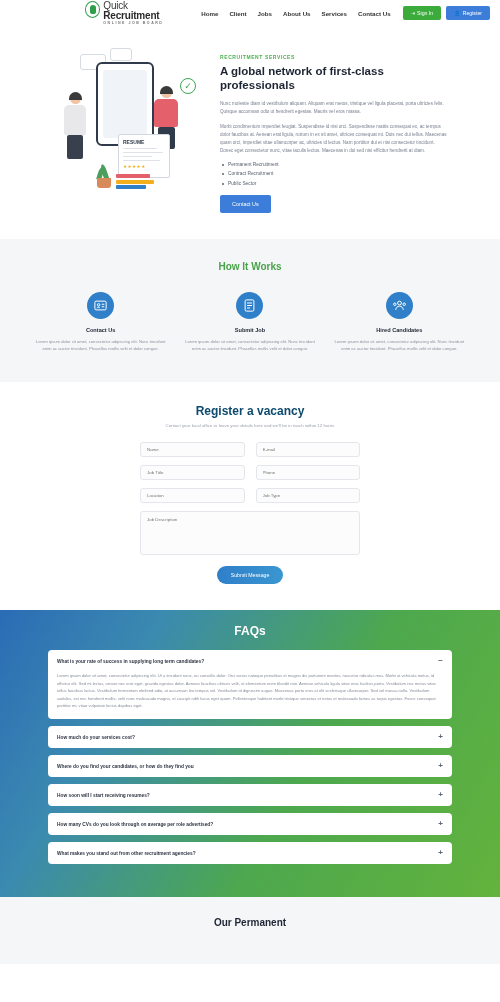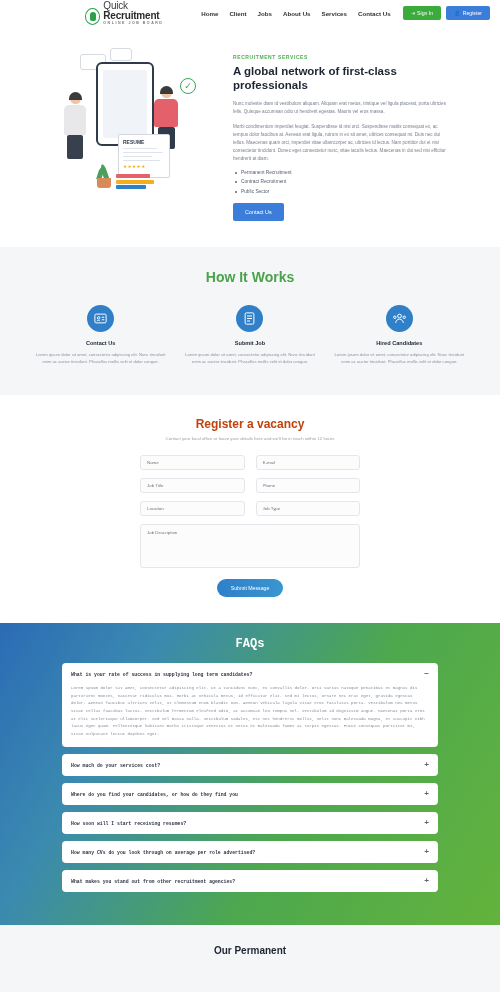--- a/index.html
+++ b/index.html
@@ -14,21 +14,21 @@
   .page { width: 500px; position: relative; overflow: hidden; }
 
   
   .header {
     height: 26px;
     background: #ffffff;
     display: flex;
     align-items: center;
     padding: 0 10px;
   }
-  .brand { display: flex; align-items: flex-end; gap: 3px; margin-left: 75px; }
+  .brand { display: flex; align-items: flex-start; gap: 3px; margin-left: 75px; }
   .brand-logo {
     width: 17px; height: 17px; border-radius: 50%;
     background: #ffffff;
     border: 1.6px solid #2e9e49;
     position: relative;
     display: flex; align-items: center; justify-content: center;
   }
   .brand-logo::after {
     content: "";
     width: 6px; height: 9px;
@@ -76,21 +76,21 @@
     padding: 0 52px;
   }
   .hero-title { color: #fff; font-size: 13px; font-weight: bold; }
   .crumb { font-size: 5.4px; color: #e8e8e8; display: flex; gap: 3px; }
   .crumb a { color: #e8e8e8; text-decoration: none; }
   .crumb .cur { color: #7ac943; }
 
   
   .intro { display: flex; padding: 22px 52px 26px 52px; gap: 18px; align-items: flex-start; }
   .intro-art { width: 150px; flex-shrink: 0; position: relative; height: 140px; }
-  .intro-copy { flex: 1; padding-top: 6px; margin-left: 13px; }
+  .intro-copy { flex: 1; padding-top: 6px; }
   .eyebrow {
     font-size: 5px; color: #4caf50; font-weight: bold;
     letter-spacing: .6px; margin-bottom: 4px;
   }
   .intro-h {
     font-size: 11.5px; font-weight: bold; color: #1d2533;
     line-height: 1.25; margin-bottom: 7px;
   }
   .intro-p {
     font-size: 4.6px; color: #7b8190; line-height: 1.75; margin-bottom: 7px;
@@ -162,36 +162,36 @@
   }
   .art-pot { position: absolute; bottom: 0; left: 3px; width: 14px; height: 10px; background: #d98a5a; border-radius: 0 0 3px 3px; }
   .art-leaf { position: absolute; bottom: 8px; left: 8px; width: 5px; height: 16px; background: #4c9e5c; border-radius: 50% 50% 0 0; transform: rotate(-18deg); }
   .art-leaf.r { transform: rotate(18deg); left: 4px; height: 13px; }
   .art-books { position: absolute; left: 64px; bottom: 0; width: 40px; height: 14px; }
   .art-book { height: 4px; border-radius: 1px; margin-bottom: 1.5px; }
 
   
   .how { background: #f5f6f8; padding: 22px 32px 30px; }
   .how-title {
-    text-align: center; font-size: 14px; font-weight: bold;
+    text-align: center; font-size: 10px; font-weight: bold;
     color: #4aa34a; margin-bottom: 20px;
   }
   .how-grid { display: flex; justify-content: space-between; gap: 12px; }
   .how-card { flex: 1; text-align: center; }
   .how-ico {
     width: 27px; height: 27px; border-radius: 50%; background: #2f7fc9;
     margin: 0 auto 8px; display: flex; align-items: center; justify-content: center;
   }
   .how-ico svg { width: 15px; height: 15px; }
   .how-h { font-size: 5.6px; font-weight: bold; color: #1d2533; margin-bottom: 5px; }
   .how-p { font-size: 4.2px; color: #8d93a0; line-height: 1.7; }
 
   
   .reg { background: #fff; padding: 22px 0 26px; }
-  .reg-title { text-align: center; font-size: 12px; font-weight: bold; color: #c2410c; }
+  .reg-title { text-align: center; font-size: 12px; font-weight: bold; color: #0c4a6e; }
   .reg-sub { text-align: center; font-size: 4.4px; color: #9aa0ad; margin-top: 5px; margin-bottom: 14px; }
   .reg-form { width: 220px; margin: 0 auto; }
   .reg-row { display: flex; gap: 11px; margin-bottom: 8px; }
   .reg-row input {
     flex: 1; width: 100%; height: 15px; border: 1px solid #e3e6eb;
     border-radius: 3px; background: #fcfcfd; padding: 0 6px;
     font-size: 4.4px; color: #6b7280; font-family: inherit; outline: none;
   }
   .reg-form textarea {
     width: 100%; height: 44px; border: 1px solid #e3e6eb; border-radius: 3px;
@@ -201,22 +201,21 @@
   .reg-submit-wrap { text-align: center; margin-top: 11px; }
   .btn-submit {
     background: linear-gradient(90deg,#2f7fc9,#3a96d0); color: #fff;
     border: none; font-family: inherit; font-size: 5.2px;
     padding: 6px 14px; border-radius: 10px; cursor: pointer;
   }
 
   
   .faq {
     background: linear-gradient(120deg,#2b6cb5 0%,#3b8ab0 25%,#4da84e 60%,#63b33c 100%);
-    padding: 14px 62px 26px;
-    font-family: Liberation Mono, monospace;
+    padding: 14px 48px 26px;
   }
   .faq-title { text-align: center; color: #fff; font-size: 12px; font-weight: bold; margin-bottom: 12px; }
   .faq-item { background: #fff; border-radius: 4px; margin-bottom: 7px; overflow: hidden; }
   .faq-q {
     display: flex; justify-content: space-between; align-items: center;
     padding: 7px 9px; font-size: 4.8px; color: #2c3442; font-weight: bold;
     cursor: pointer;
   }
   .faq-sign { font-size: 8px; color: #5c6675; line-height: 1; }
   .faq-a {

